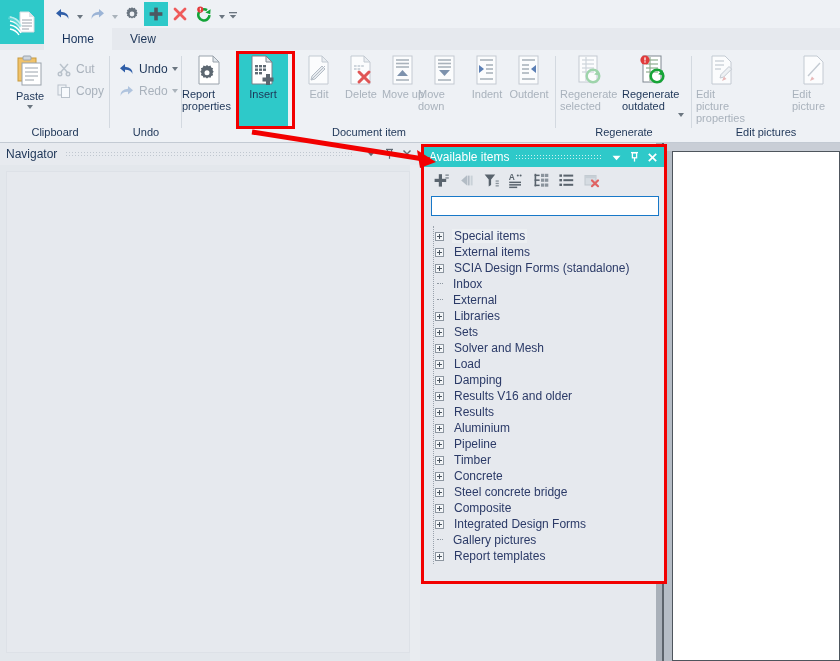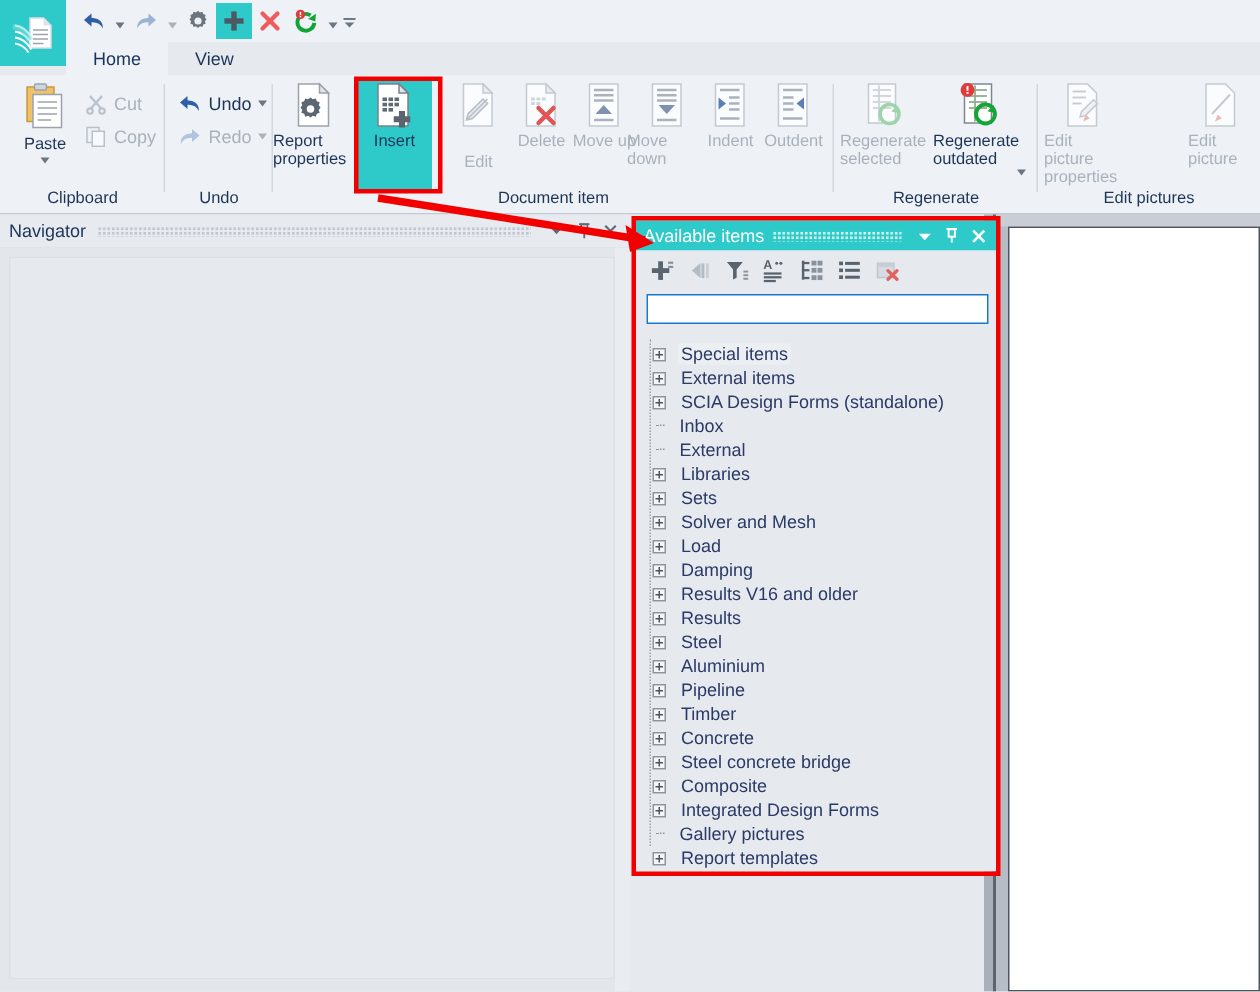--- a/index.html
+++ b/index.html
@@ -358,21 +358,21 @@
               <rect x="11" y="18" width="3" height="2.4"></rect>
           </g>
           <g fill="#5a656f">
             <rect x="18" y="20" width="4" height="11"></rect>
             <rect x="14.5" y="23.5" width="11" height="4"></rect>
           </g>
         </svg>
         <div class="lbl">Insert</div>
       </div>
 
-      <div class="btn-big" style="left:110px;gap:14px;">
+      <div class="btn-big" style="left:110px;">
         <svg width="28" height="32" viewBox="0 0 28 32">
           <path d="M4 2 h13 l6 6 v22 h-19 z" fill="#fbfcfd" stroke="#c3cad2"></path>
           <path d="M17 2 v6 h6 z" fill="#e9edf1" stroke="#c3cad2"></path>
           <path d="M6 26 l1-4 10-10 3 3 -10 10 z" fill="#e7ebef" stroke="#b4bcc5"></path>
           <line x1="6" y1="26" x2="20" y2="12" stroke="#b4bcc5"></line>
         </svg>
         <div class="lbl dim">Edit</div>
       </div>
 
       <div class="btn-big" style="left:152px;">
@@ -765,27 +765,20 @@
               <span class="tgl-box"></span>
             </span>
             <span class="lead"></span>
             <span class="tree-lbl">Results</span>
           </div>
           <div class="tree-row">
             <span class="tgl">
               <span class="tgl-box"></span>
             </span>
             <span class="lead"></span>
-            <span class="tree-lbl">Steel</span>
-          </div>
-          <div class="tree-row">
-            <span class="tgl">
-              <span class="tgl-box"></span>
-            </span>
-            <span class="lead"></span>
             <span class="tree-lbl">Aluminium</span>
           </div>
           <div class="tree-row">
             <span class="tgl">
               <span class="tgl-box"></span>
             </span>
             <span class="lead"></span>
             <span class="tree-lbl">Pipeline</span>
           </div>
           <div class="tree-row">

